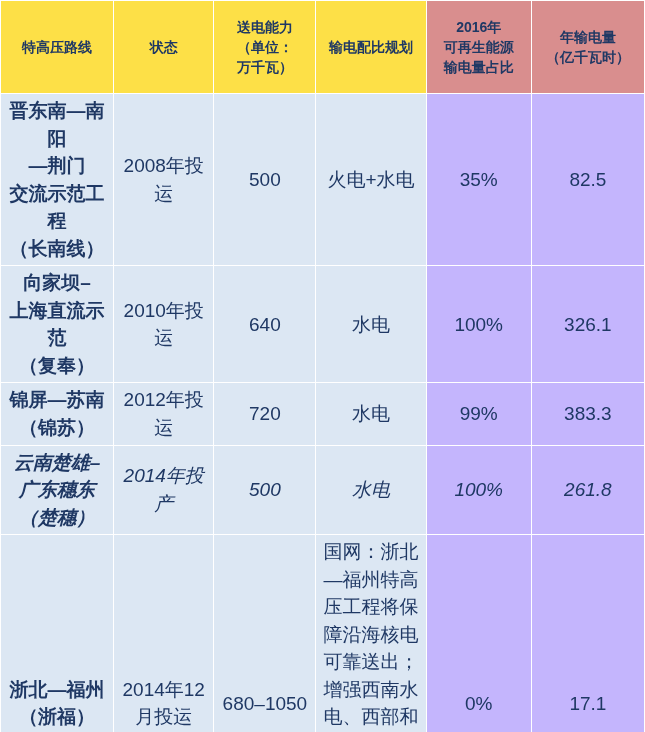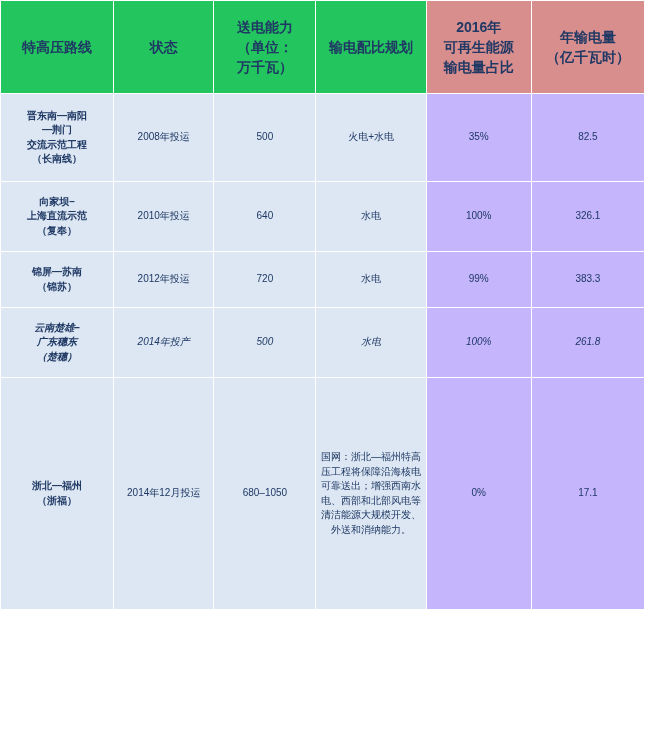--- a/index.html
+++ b/index.html
@@ -15,34 +15,34 @@
   }
   table.uhv-table {
     border-collapse: collapse;
     width: 645px;
     table-layout: fixed;
   }
   table.uhv-table td, table.uhv-table th {
     border: 1px solid #ffffff;
     text-align: center;
     vertical-align: middle;
-    font-size: 10px;
+    font-size: 19px;
     color: #1f3864;
     line-height: 1.45;
     padding: 3px 2px;
   }
   
   tr.header-row th {
     font-weight: bold;
     font-size: 14px;
     height: 86px;
     color: #1f3864;
   }
   th.h-blue {
-    background: #22c55e;
+    background: #fde047;
   }
   th.h-red {
     background: #d98e8e;
     color: #5c1212;
   }
   
   td.c-blue {
     background: #dce7f3;
   }
   td.c-red {

